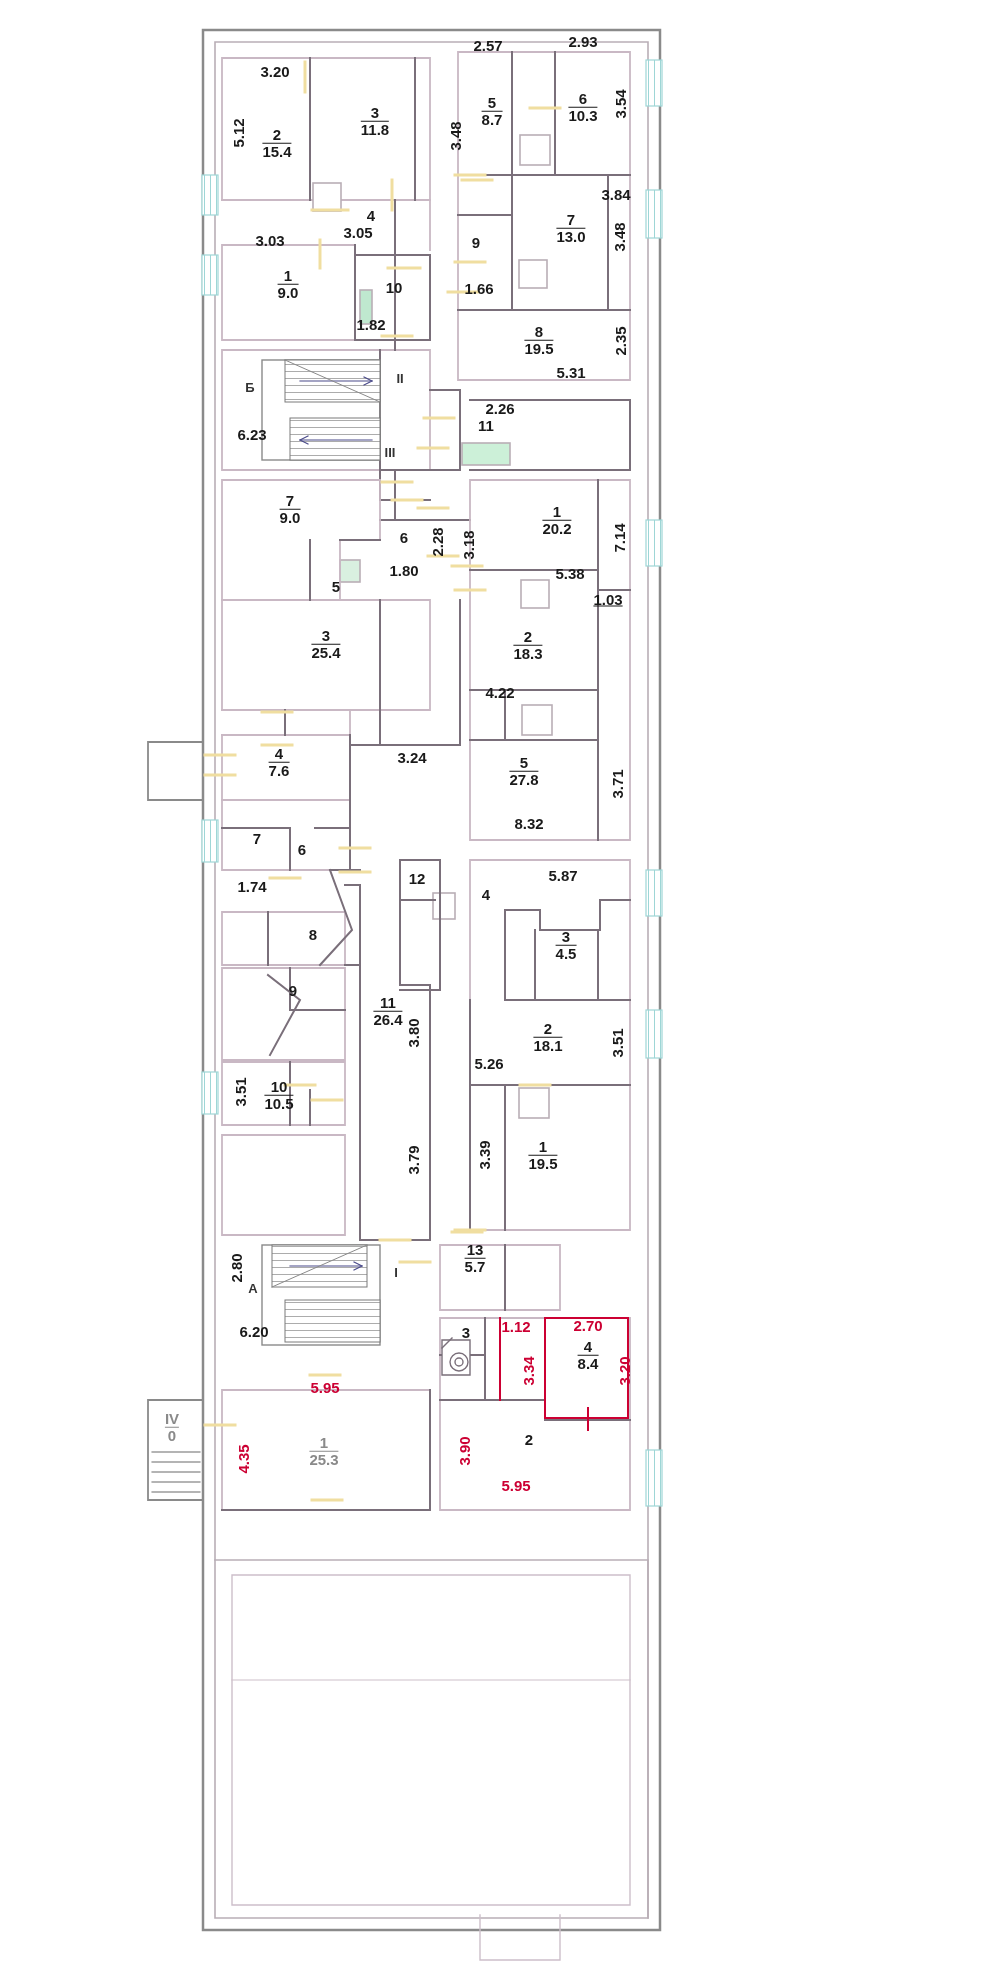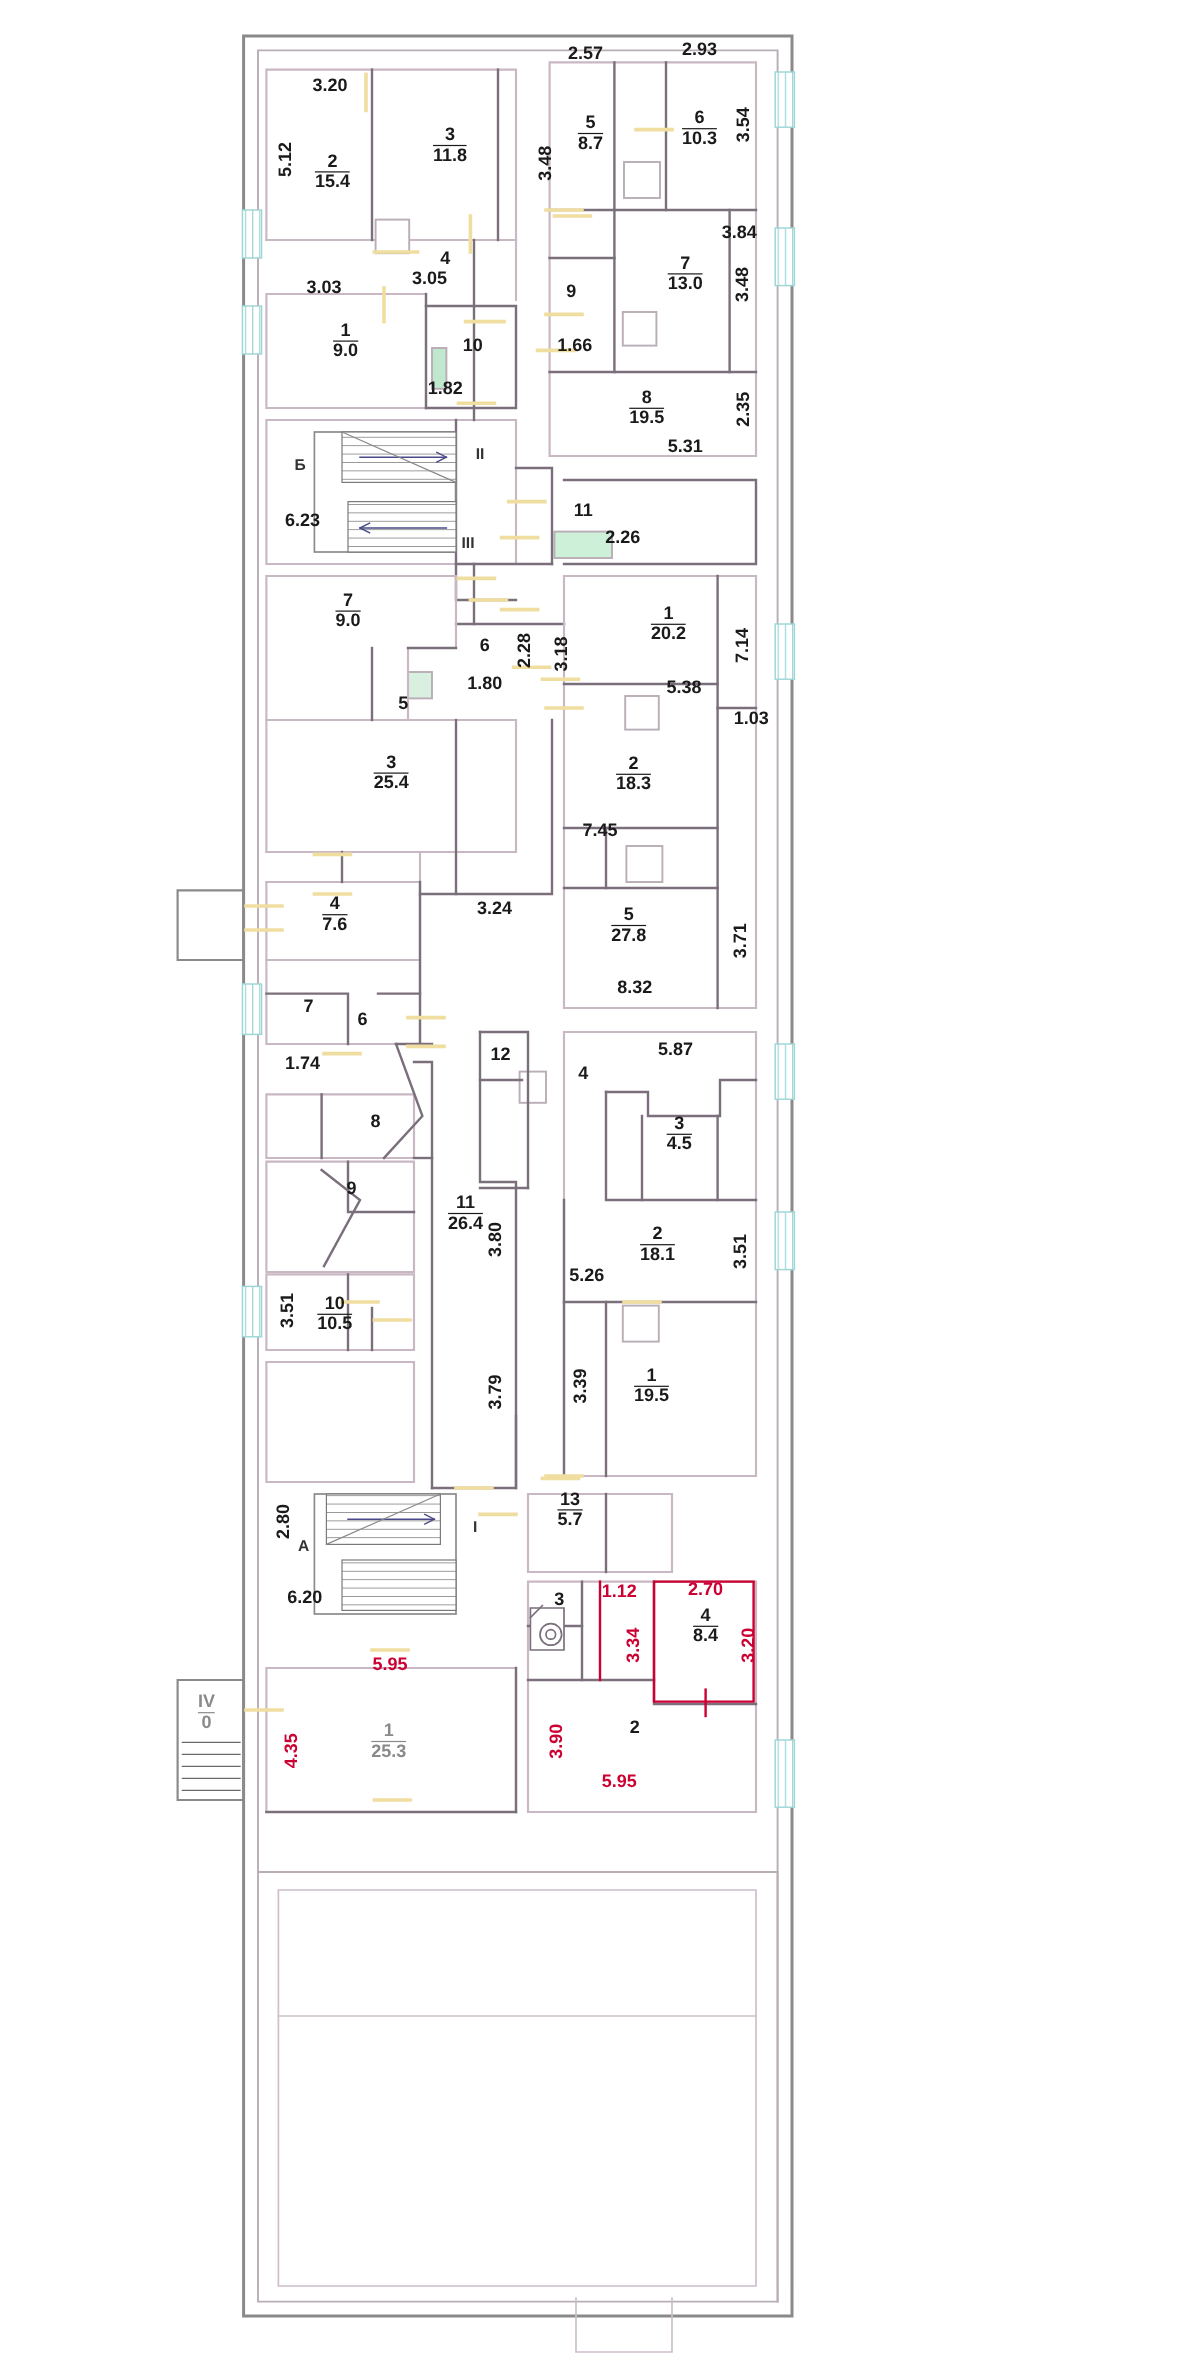--- a/index.html
+++ b/index.html
@@ -277,37 +277,37 @@
   </g>
 </svg>
 
 <div id="labels">
     <div class="lbl dim" style="left: 275px; top: 71px;">3.20</div>
     <div class="lbl dim rot" style="left: 238px; top: 133px;">5.12</div>
     <div class="lbl dim" style="left: 270px; top: 240px;">3.03</div>
     <div class="lbl dim" style="left: 358px; top: 232px;">3.05</div>
     <div class="lbl dim" style="left: 371px; top: 324px;">1.82</div>
     <div class="lbl dim" style="left: 252px; top: 434px;">6.23</div>
-    <div class="lbl dim" style="left: 519px; top: 408px; margin-top: 40px;">2.26</div>
+    <div class="lbl dim" style="left: 500px; top: 408px;">2.26</div>
     <div class="lbl dim" style="left: 488px; top: 45px;">2.57</div>
     <div class="lbl dim" style="left: 583px; top: 41px;">2.93</div>
     <div class="lbl dim rot" style="left: 620px; top: 104px;">3.54</div>
     <div class="lbl dim rot" style="left: 455px; top: 136px;">3.48</div>
     <div class="lbl dim" style="left: 578px; top: 194px; margin-left: 38px;">3.84</div>
     <div class="lbl dim rot" style="left: 619px; top: 237px;">3.48</div>
     <div class="lbl dim" style="left: 479px; top: 288px;">1.66</div>
     <div class="lbl dim rot" style="left: 620px; top: 341px;">2.35</div>
     <div class="lbl dim" style="left: 571px; top: 372px;">5.31</div>
     <div class="lbl dim" style="left: 404px; top: 570px;">1.80</div>
     <div class="lbl dim rot" style="left: 437px; top: 542px;">2.28</div>
     <div class="lbl dim rot" style="left: 468px; top: 545px;">3.18</div>
     <div class="lbl dim" style="left: 570px; top: 573px;">5.38</div>
     <div class="lbl dim rot" style="left: 619px; top: 538px;">7.14</div>
-    <div class="lbl dim" style="left: 626px; top: 599px;">1.03</div>
-    <div class="lbl dim" style="left: 500px; top: 692px;">7.45</div>
+    <div class="lbl dim" style="left: 608px; top: 599px; text-decoration: underline;">1.03</div>
+    <div class="lbl dim" style="left: 500px; top: 692px;">4.22</div>
     <div class="lbl dim" style="left: 412px; top: 757px;">3.24</div>
     <div class="lbl dim rot" style="left: 617px; top: 784px;">3.71</div>
     <div class="lbl dim" style="left: 529px; top: 823px;">8.32</div>
     <div class="lbl dim" style="left: 252px; top: 886px;">1.74</div>
     <div class="lbl dim" style="left: 563px; top: 875px;">5.87</div>
     <div class="lbl dim rot" style="left: 240px; top: 1092px;">3.51</div>
     <div class="lbl dim rot" style="left: 413px; top: 1033px;">3.80</div>
     <div class="lbl dim" style="left: 489px; top: 1063px;">5.26</div>
     <div class="lbl dim rot" style="left: 617px; top: 1043px;">3.51</div>
     <div class="lbl dim rot" style="left: 413px; top: 1160px;">3.79</div>

